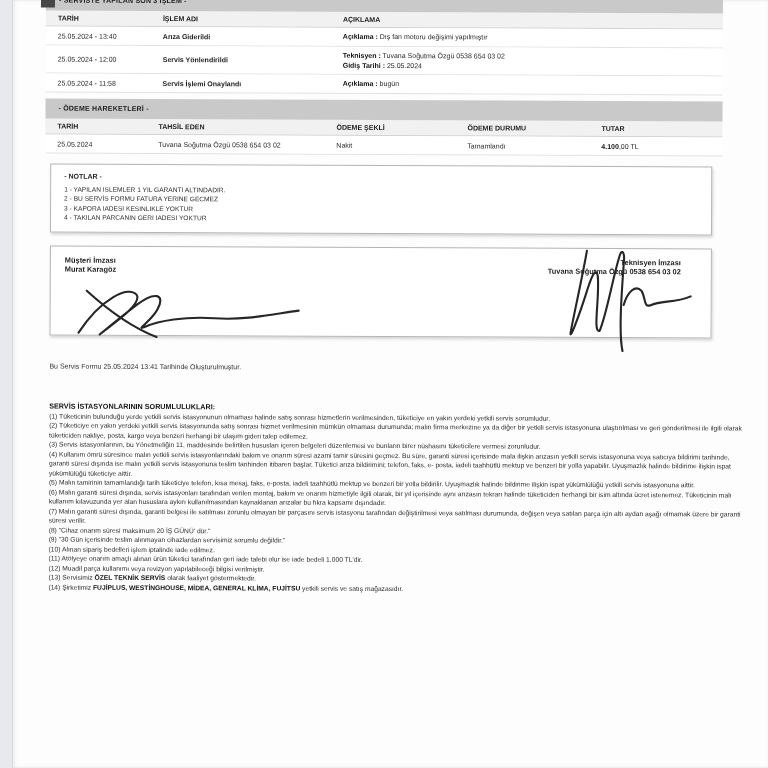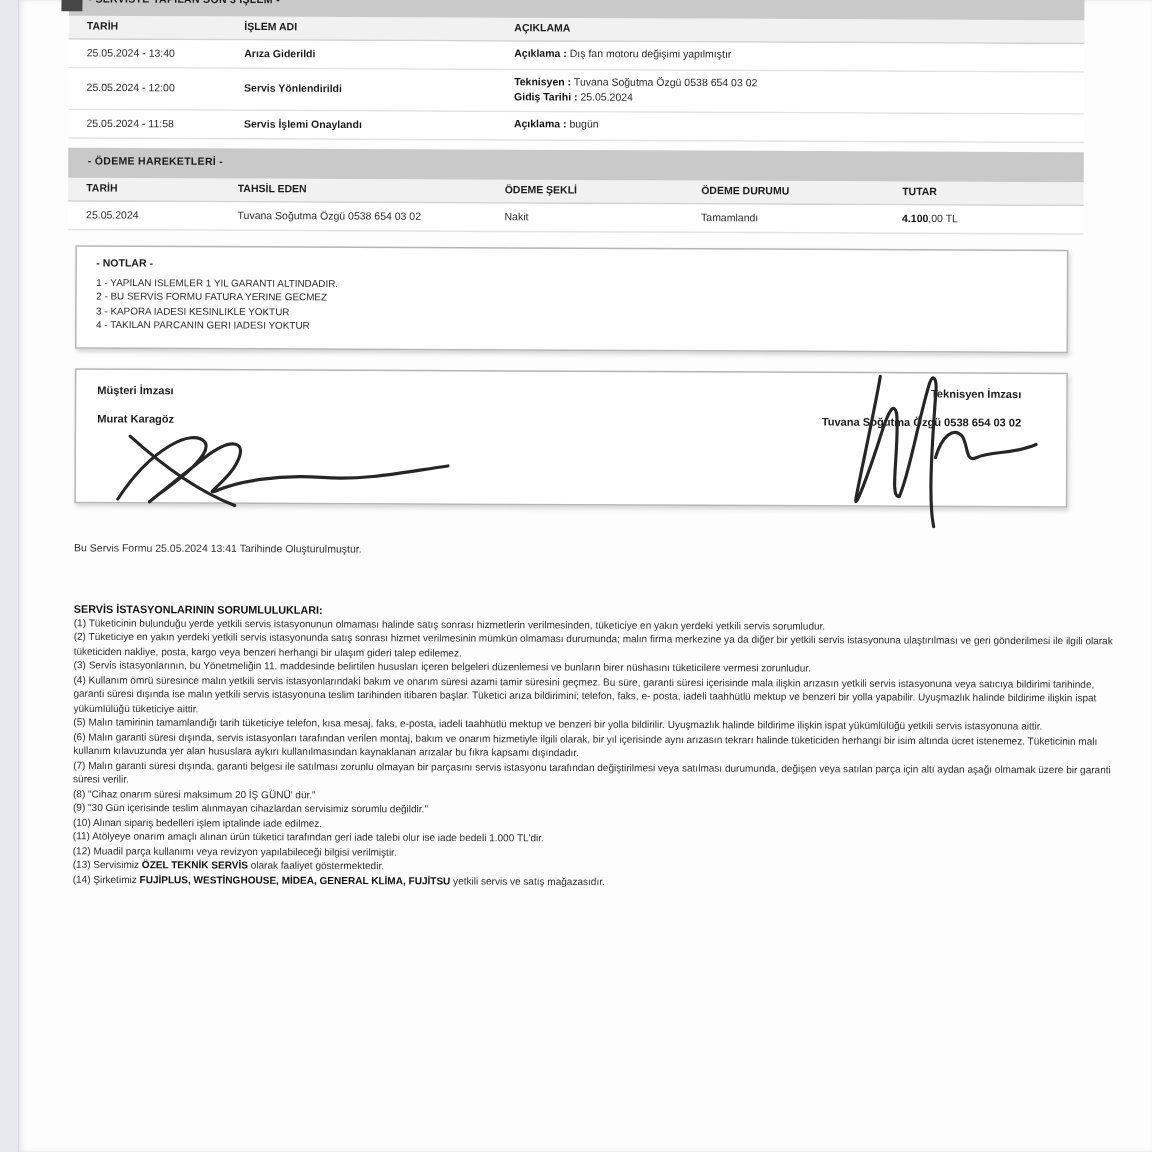--- a/index.html
+++ b/index.html
@@ -29,21 +29,21 @@
   .notesbox { margin:10px 0 0 5px; width:662px; border:1px solid #b5b5b5;
               box-shadow:1px 2px 3px rgba(90,90,100,.25); background:#fff; padding:8px 13px 9px; }
   .notesbox .ntitle { font-size:7px; font-weight:bold; margin-bottom:5px; color:#1c1c1c; }
   .nitem { font-size:6.6px; line-height:9.4px; color:#2d2d2d; }
 
   .sigbox { margin:13px 0 0 5px; width:662px; height:90px; border:1px solid #b5b5b5;
             box-shadow:1px 2px 3px rgba(90,90,100,.25); background:#fff; position:relative; }
   .sigl { position:absolute; left:14px; top:9px; }
   .sigr { position:absolute; right:30px; top:9px; text-align:right; }
   .siglabel { font-size:7.4px; font-weight:bold; color:#1c1c1c; }
-  .signame  { font-size:7.4px; font-weight:bold; color:#1c1c1c; margin-top:10px; }
+  .signame  { font-size:7.4px; font-weight:bold; color:#1c1c1c; }
   .sigsvg { position:absolute; overflow:visible; }
   .sigsvg path { fill:none; stroke:#262626; stroke-width:2.1; stroke-linecap:round; }
   .svgl { left:22px; bottom:-8px; }
   .svgr { right:8px; bottom:-16px; }
 
   .created { margin:27px 0 0 5px; font-size:7px; color:#333; }
 
   .resp { margin:32px -26px 0 5px; }
   .rtitle { font-size:7.2px; font-weight:bold; color:#111; line-height:10px; }
   .ritem { font-size:6.7px; line-height:9.5px; color:#2d2d2d; text-align:left; }

